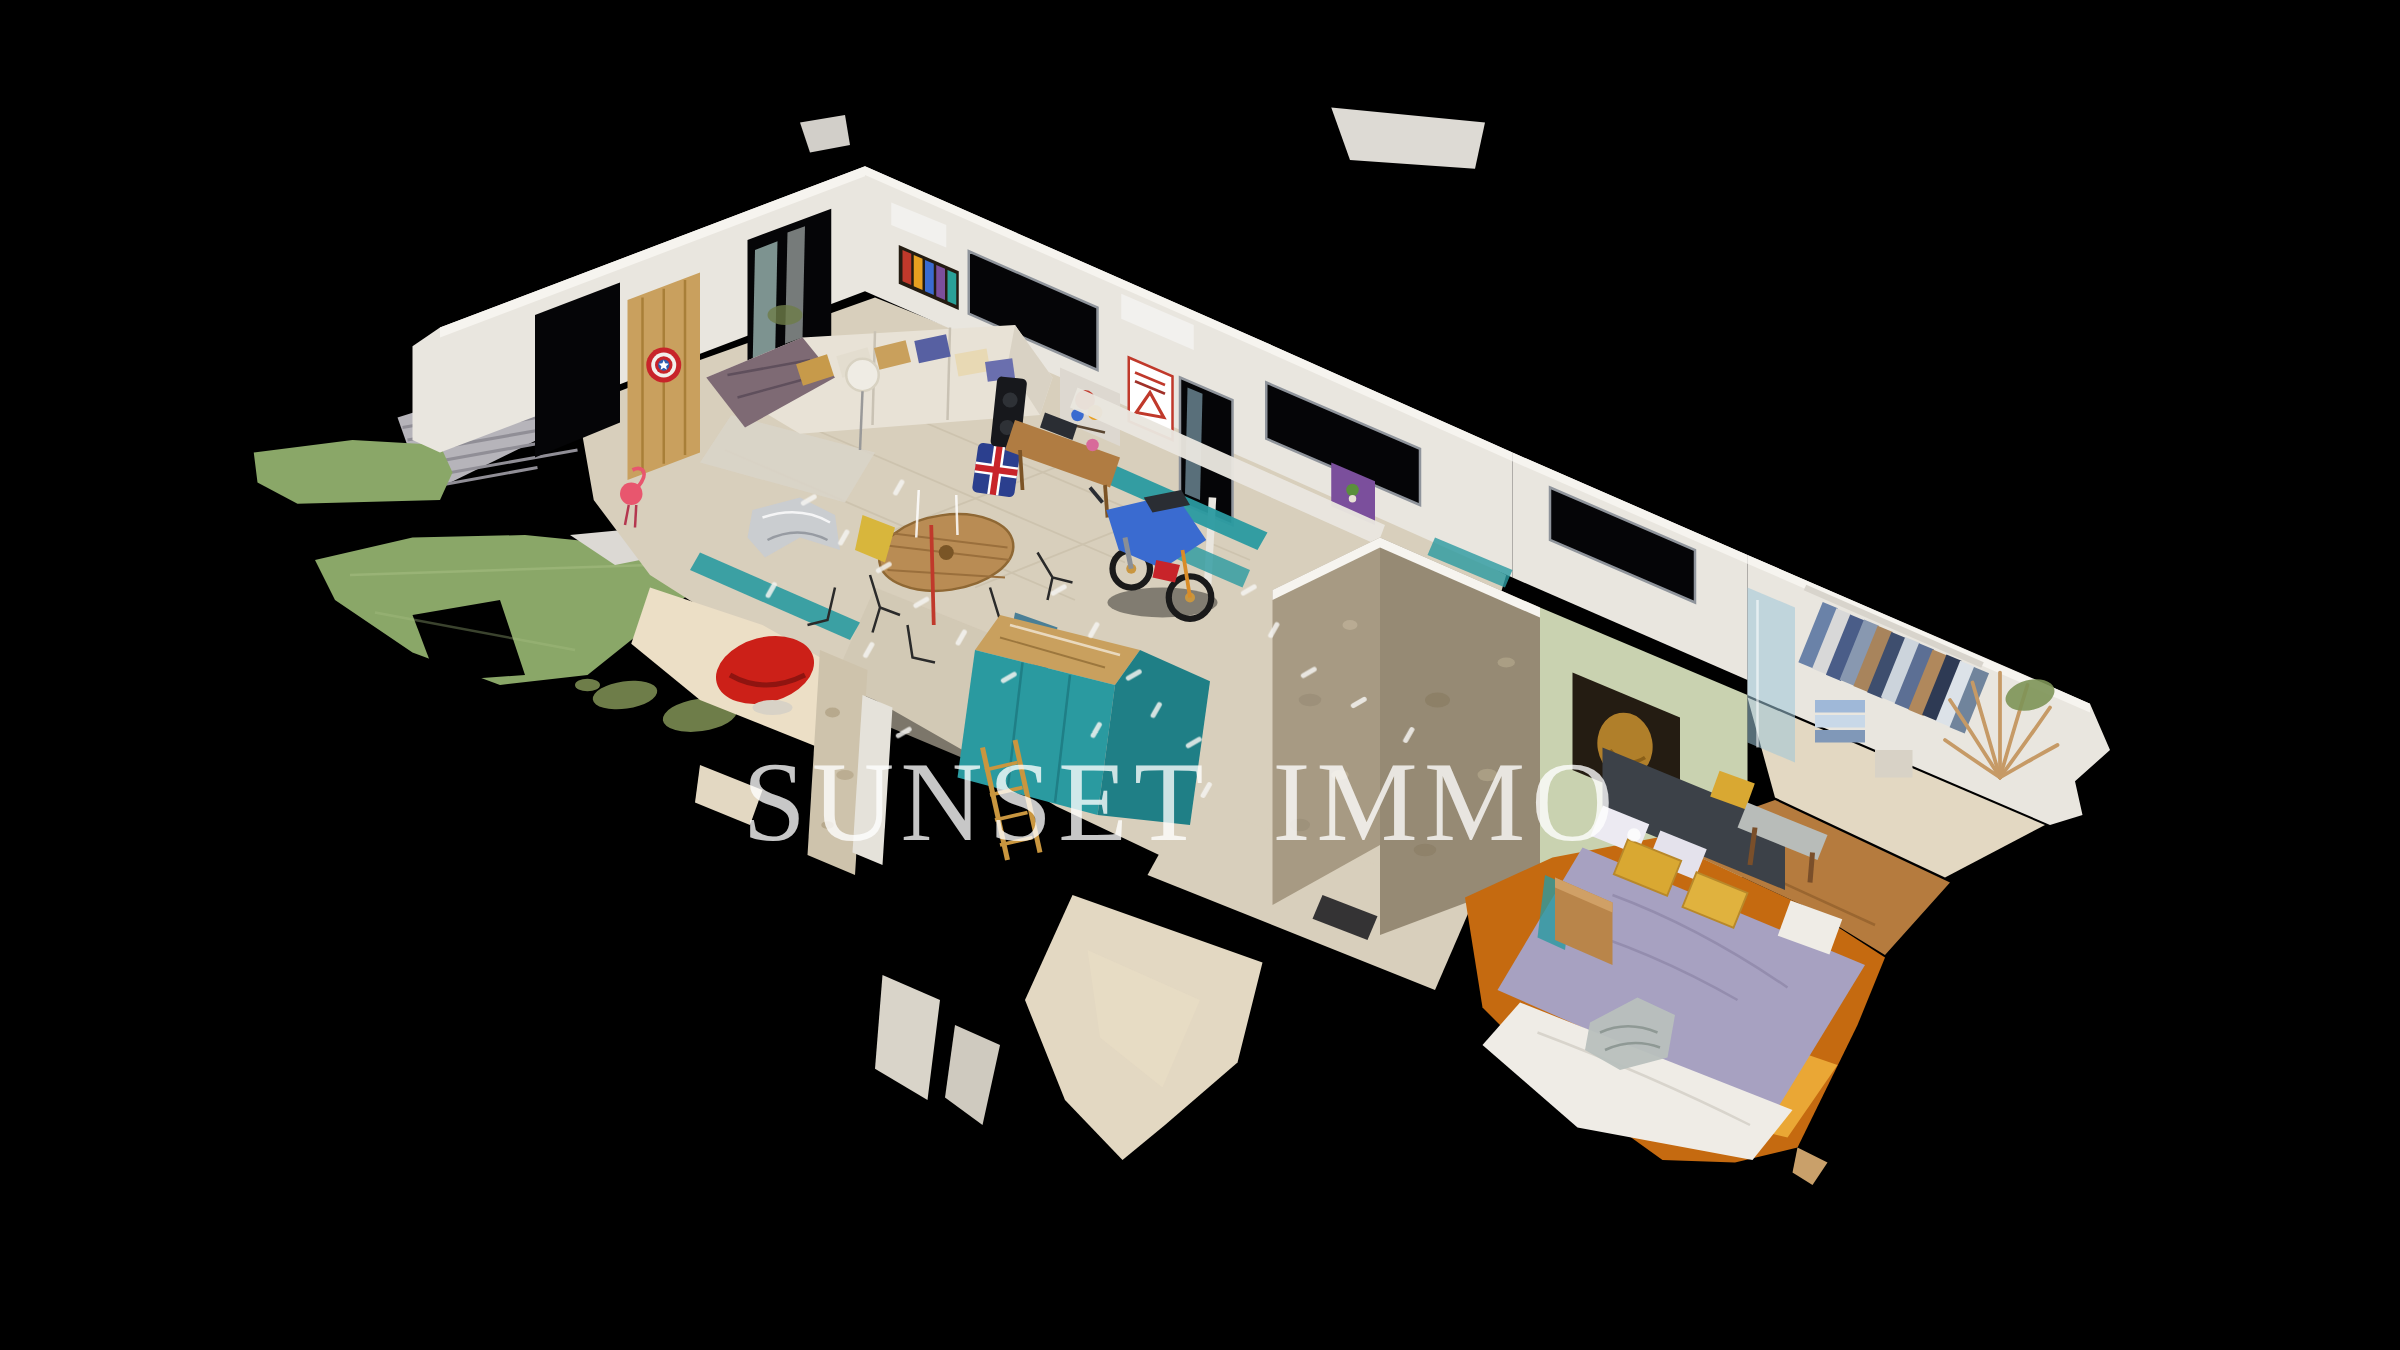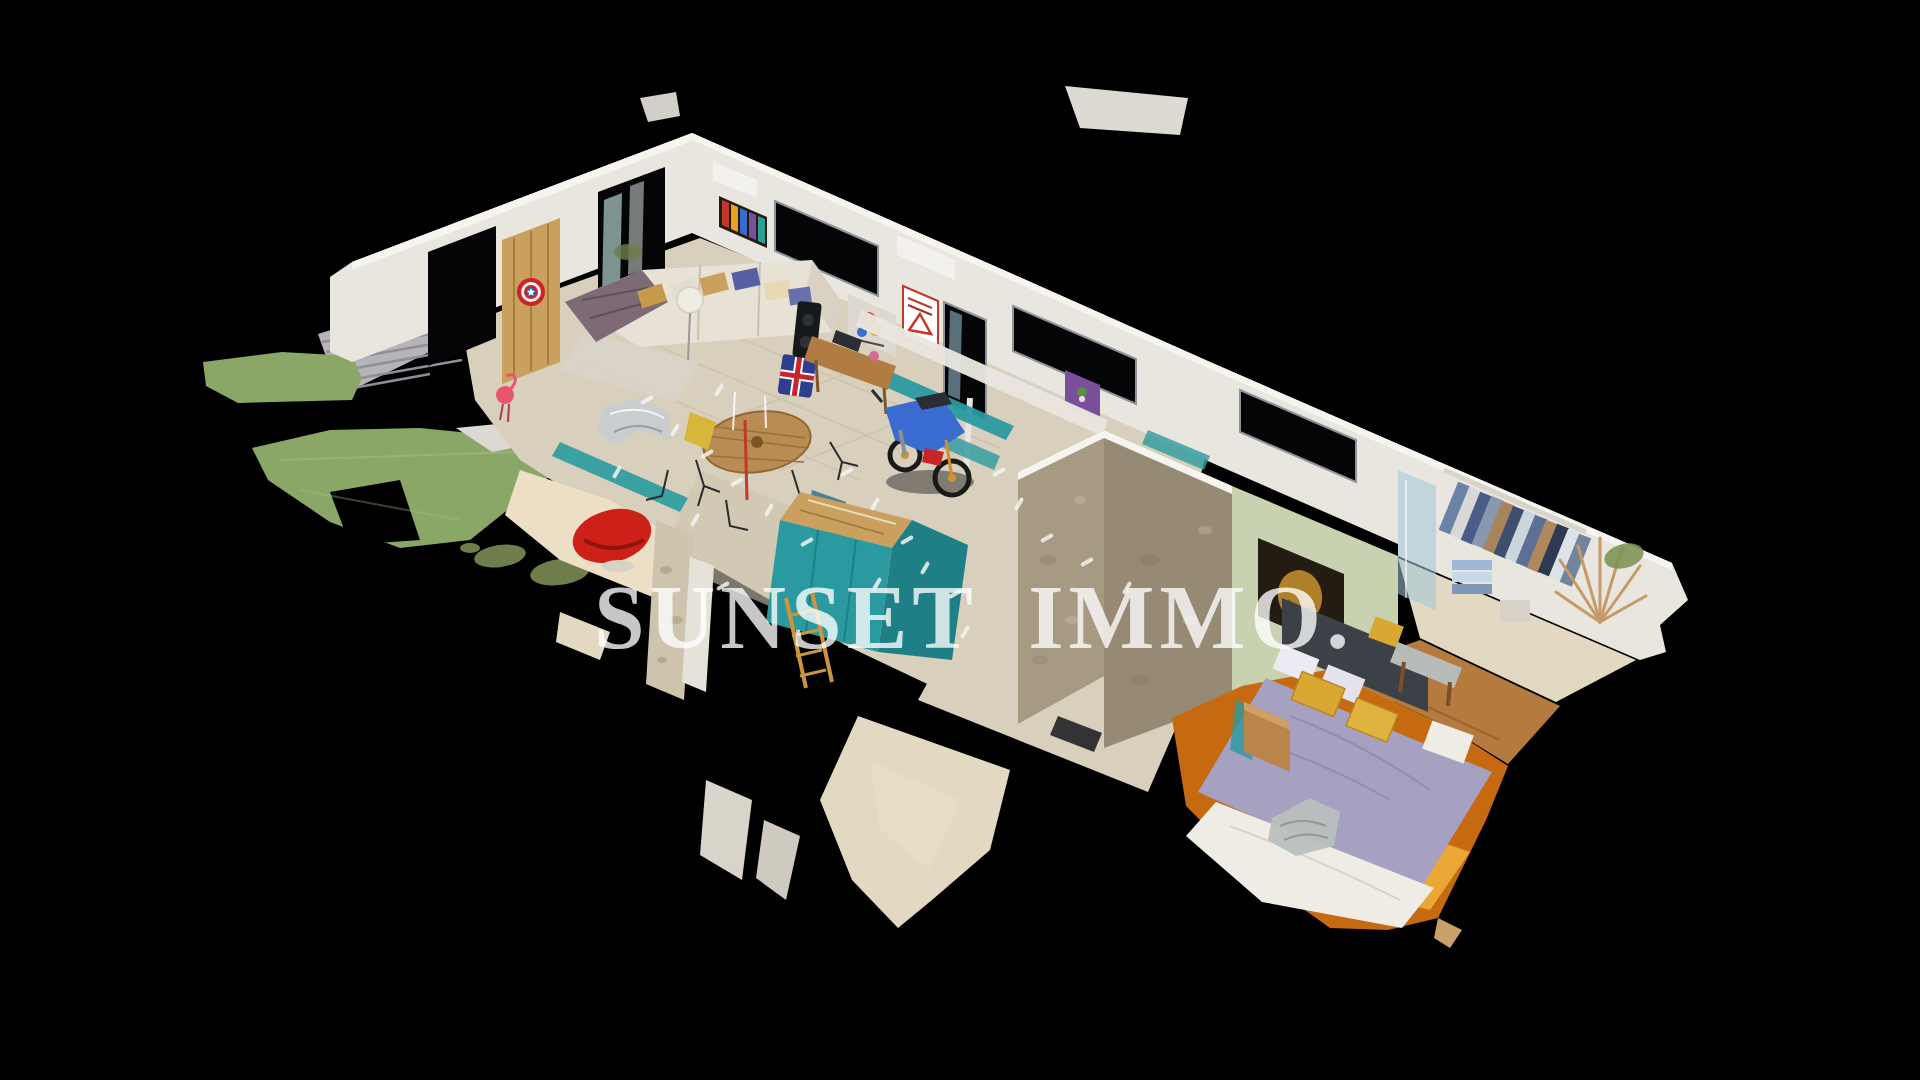--- a/index.html
+++ b/index.html
@@ -1,22 +1,22 @@
 <!DOCTYPE html>
 <html><head>
 <meta charset="utf-8">
 <style>
   html,body{margin:0;padding:0;}
   body{width:1920px;height:1080px;overflow:hidden;font-family:"Liberation Sans",sans-serif;}
   .stage{position:relative;width:1920px;height:1080px;background:#000;}
   .stage svg{position:absolute;left:0;top:0;width:1920px;height:1080px;display:block;}
   .watermark{
-    position:absolute;left:594px;top:572px;
+    position:absolute;left:594px;top:596px;
     font-family:"Liberation Serif",serif;
-    font-size:91px;font-weight:700;
+    font-size:91px;font-weight:400;
     letter-spacing:5px;word-spacing:24px;
     opacity:.78;white-space:nowrap;line-height:1.0;
     pointer-events:none;
   }
 </style>
 </head>
 <body>
 
 <div class="stage">
 <svg viewBox="0 0 1920 1080">

